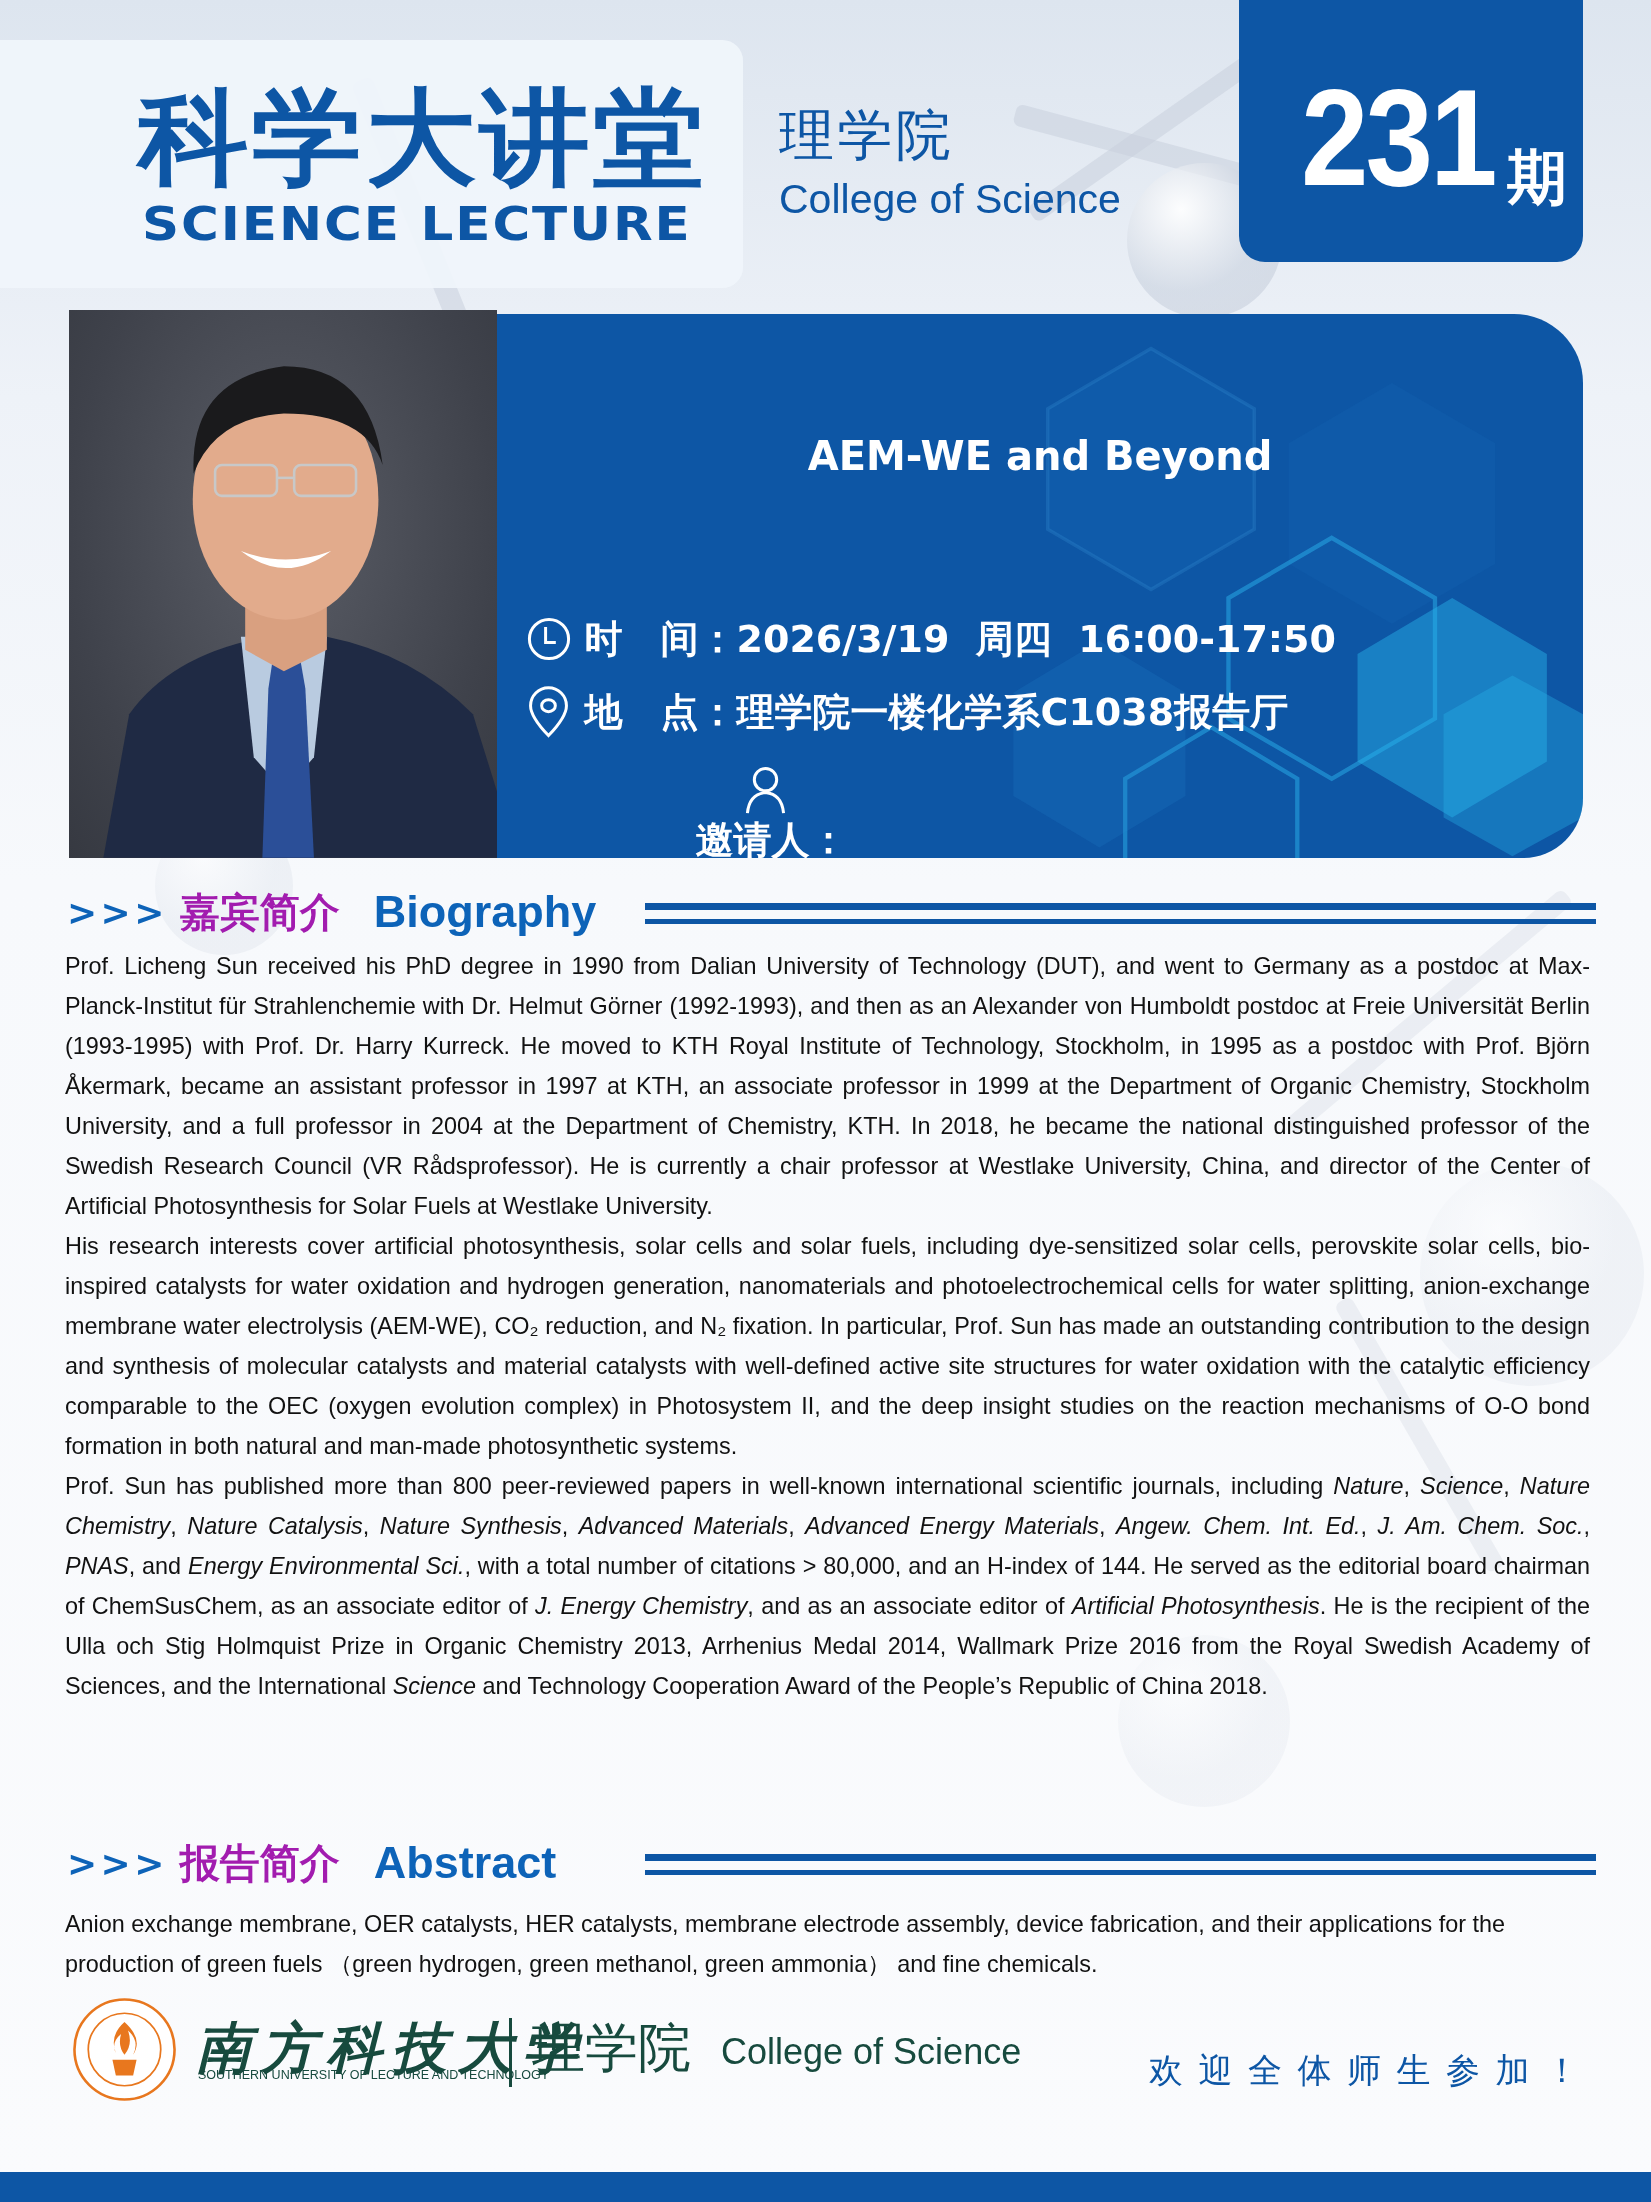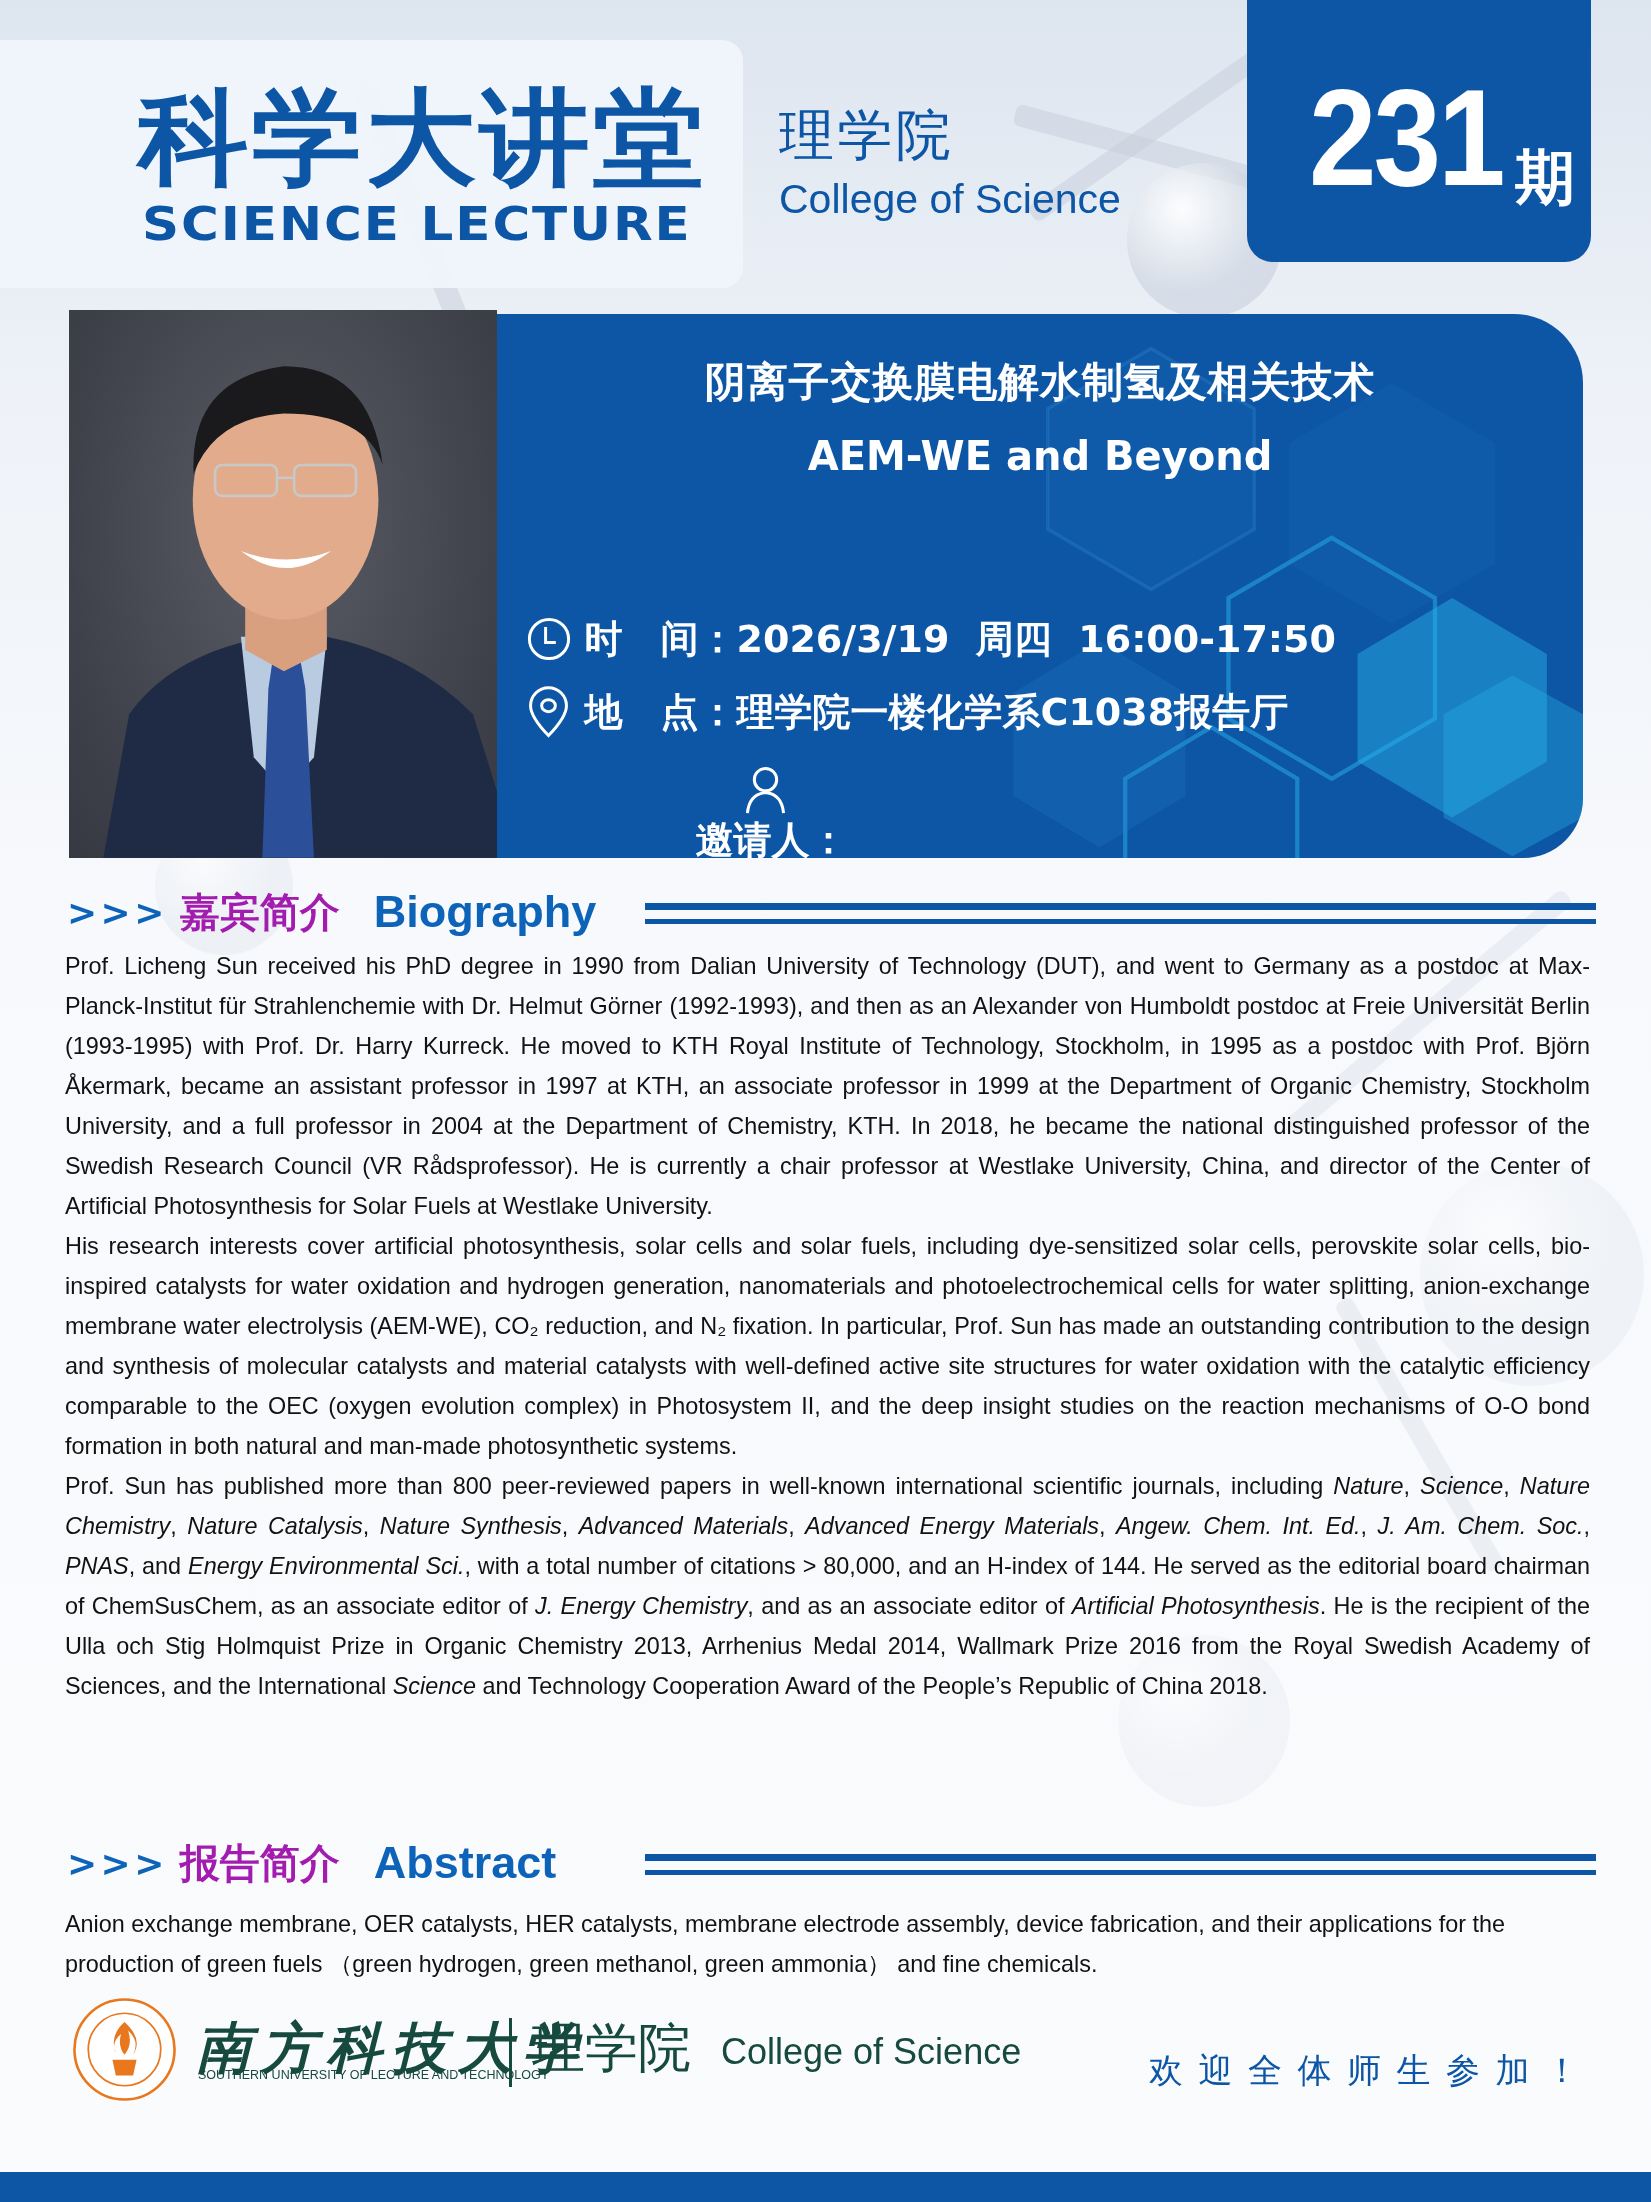--- a/index.html
+++ b/index.html
@@ -35,21 +35,21 @@
   .college-cn {
     position: absolute; left: 779px; top: 99px; font-family: "DejaVu Sans", sans-serif;
     font-size: 55px; color: #0d56a5; letter-spacing: 3.4px;
   }
   .college-en {
     position: absolute; left: 779px; top: 176px; font-family: "Liberation Sans", sans-serif;
     font-size: 41px; color: #0d56a5;
   }
   .issue-badge {
     position: absolute; left: 1239px; top: 0; width: 344px; height: 262px;
-    background: #0d56a5; border-radius: 0 0 26px 26px; margin-left: 8px;
+    background: #0d56a5; border-radius: 0 0 26px 26px;
   }
   .issue-num {
     position: absolute; left: 62px; top: 77px; font-family: "Liberation Sans", sans-serif;
     font-weight: bold; font-size: 138px; line-height: 120px; color: #fff;
     transform: scaleX(0.88); transform-origin: left; letter-spacing: -3.4px;
   }
   .issue-unit {
     position: absolute; left: 268px; top: 138px; font-family: "DejaVu Sans", sans-serif;
     font-weight: bold; font-size: 60px; color: #fff;
   }
@@ -178,21 +178,20 @@
 <div class="info-panel">
   <svg class="hex-deco" width="1086" height="544" viewBox="0 0 1262 632">
     <polygon points="760,40 880,110 880,250 760,320 640,250 640,110" fill="rgba(30,120,200,0.15)" stroke="rgba(60,150,220,0.25)" stroke-width="4"></polygon>
     <polygon points="1040,80 1160,150 1160,290 1040,360 920,290 920,150" fill="rgba(30,120,200,0.12)"></polygon>
     <polygon points="970,260 1090,330 1090,470 970,540 850,470 850,330" fill="none" stroke="rgba(40,170,230,0.55)" stroke-width="5"></polygon>
     <polygon points="1110,330 1220,395 1220,520 1110,585 1000,520 1000,395" fill="rgba(40,180,235,0.45)"></polygon>
     <polygon points="1180,420 1262,465 1262,585 1180,630 1100,585 1100,465" fill="rgba(40,180,235,0.35)"></polygon>
     <polygon points="830,480 930,540 930,650 830,710 730,650 730,540" fill="none" stroke="rgba(40,170,230,0.55)" stroke-width="5"></polygon>
     <polygon points="700,380 800,440 800,560 700,620 600,560 600,440" fill="rgba(40,140,210,0.18)"></polygon>
   </svg>
-  <div class="talk-title-cn">阴离子交换膜电解水制氢及相关技术</div>
   <div class="talk-title-en">AEM-WE and Beyond</div>
 
   <div class="info-row" style="top:295px;">
     <span class="ic">
       <svg width="46" height="46" viewBox="0 0 54 54">
           <circle cx="27" cy="27" r="23" fill="none" stroke="#fff" stroke-width="3.5"></circle>
           <path d="M23 13 L23 31 L35 31" fill="none" stroke="#fff" stroke-width="3.5"></path>
         </svg>
     </span>
     <span class="lbl">时　间：</span>

